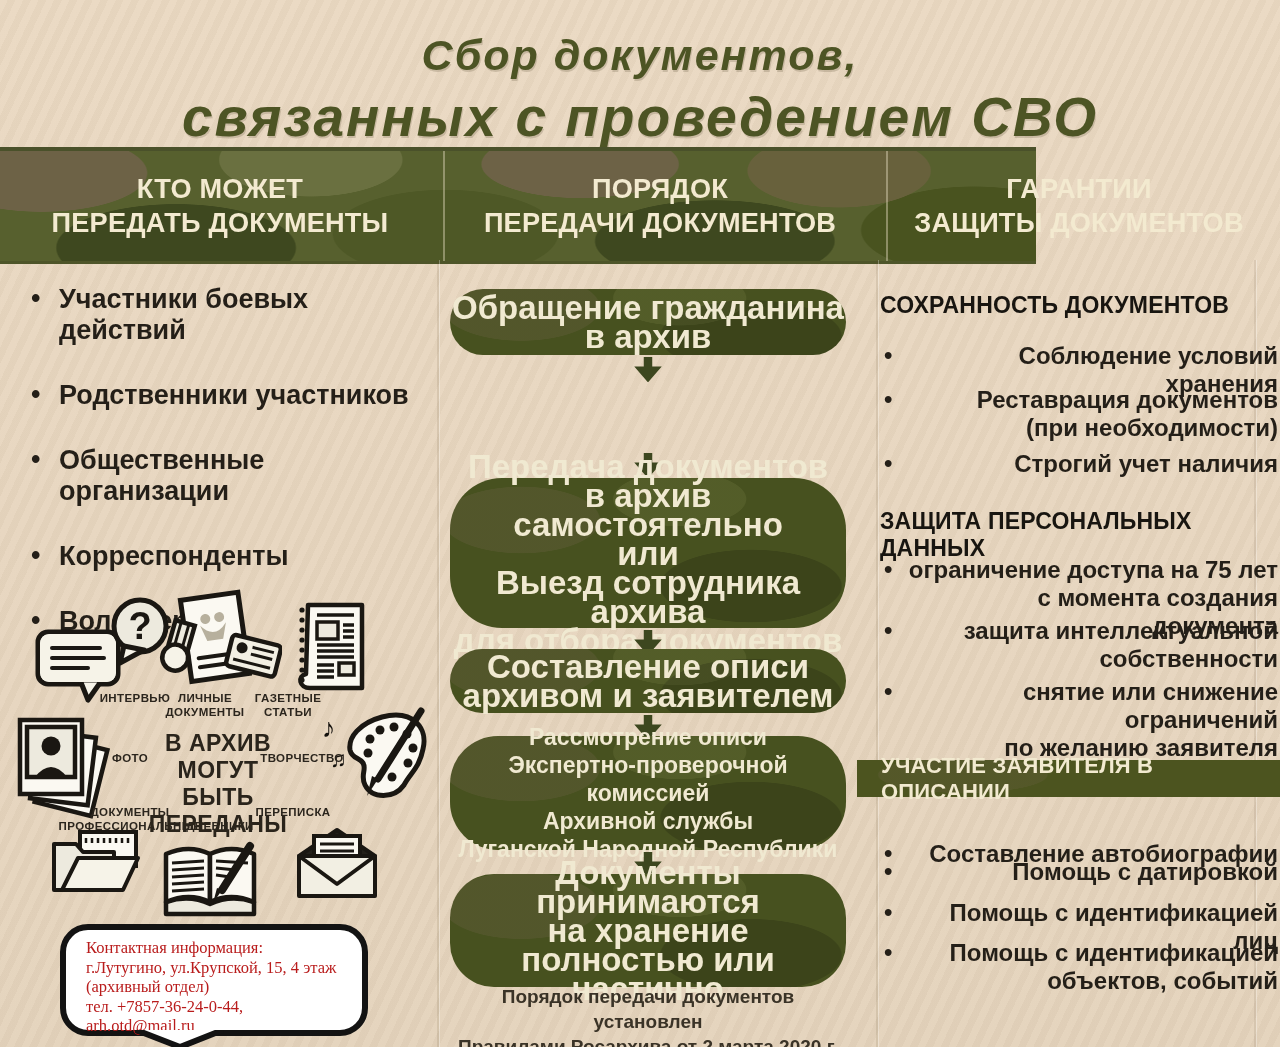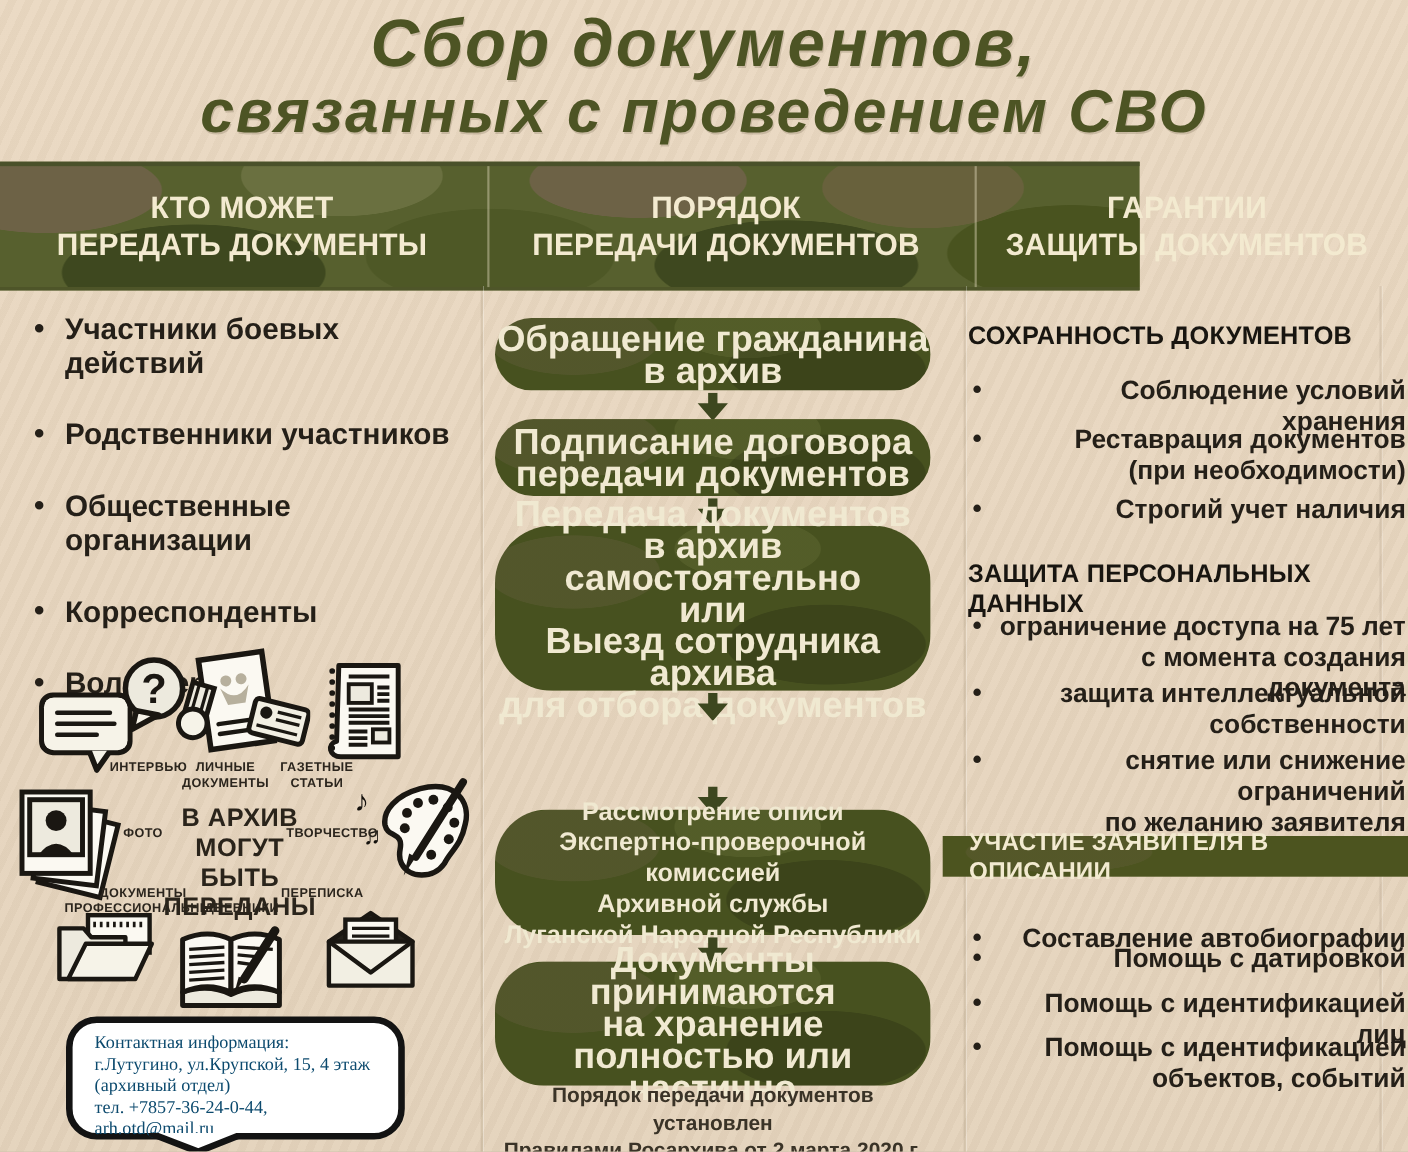--- a/index.html
+++ b/index.html
@@ -10,21 +10,21 @@
       repeating-linear-gradient(115deg, rgba(255,255,255,.035) 0 7px, rgba(90,70,50,.03) 7px 14px),
       linear-gradient(#ead9c2, #e4d3bc);
     color:#241f18;
   }
   .pre{white-space:pre-line;}
 
   
   .title{position:absolute; top:8px; left:0; width:1280px; text-align:center;
          font-style:italic; font-weight:700; color:#4d5424; line-height:62px;
          letter-spacing:2px; text-shadow:1px 2px 0 rgba(60,50,20,.18);}
-  .title-line1{font-size:61px;}
+  .title-line1{font-size:43px;margin-top:16px;}
   .title-line2{font-size:55px;}
 
   
   .band{position:absolute; left:0; top:147px; width:1036px; height:110px;
     background-color:#57602e;
     background-image:
       radial-gradient(ellipse 150px 55px at 4% 20%, #6d6246 0 70%, transparent 71%),
       radial-gradient(ellipse 170px 62px at 17% 88%, #3e481f 0 70%, transparent 71%),
       radial-gradient(ellipse 130px 52px at 30% 8%,  #6a7040 0 70%, transparent 71%),
       radial-gradient(ellipse 160px 62px at 43% 75%, #4e5826 0 70%, transparent 71%),
@@ -71,21 +71,21 @@
   .lb-profdocs{left:52px;   top:806px; width:156px;}
   .lb-diaries{left:184px;   top:820px; width:72px;}
   .lb-letters{left:254px;   top:806px; width:78px;}
 
   .archive-accepts{position:absolute; left:145px; top:730px; width:146px; text-align:center;
                    font-size:23px; line-height:27px; font-weight:700; color:#2a241b; letter-spacing:.5px;}
 
   .contact{position:absolute; left:60px; top:924px; width:308px; height:112px; box-sizing:border-box;
            background:#ffffff; border:6px solid #131313; border-radius:28px;
            padding:8px 14px 6px 20px; font-family:"Liberation Serif", serif;
-           font-size:16.5px; line-height:19.5px; color:#0c4a6e;}
+           font-size:16.5px; line-height:19.5px; color:#b91c1c;}
   .contact-tail{position:absolute; left:132px; top:1030px; width:95px; height:17px;}
 
   
   .step{position:absolute; left:450px; width:396px; box-sizing:border-box;
         display:flex; align-items:center; justify-content:center; text-align:center;
         color:#f0e9d1; font-size:33px; line-height:29px; font-weight:700;
         background-color:#47511f;
         background-image:
           radial-gradient(ellipse 130px 55px at 18% 28%, rgba(109,98,70,.30) 0 60%, transparent 61%),
           radial-gradient(ellipse 150px 60px at 76% 72%, rgba(0,0,0,.16) 0 60%, transparent 61%),
@@ -329,33 +329,33 @@
   <svg class="contact-tail" viewBox="0 0 95 17">
     <polygon points="4,0 91,0 48,17" fill="#ffffff"></polygon>
     <path d="M4,0 L48,17 L91,0" fill="none" stroke="#131313" stroke-width="6"></path>
   </svg>
 
   <div class="step s1 pre">Обращение гражданина
 в архив</div>
   <svg class="arrow a1" viewBox="0 0 34 24">
     <path d="M13,0 h8 v9 h9 L17,24 L4,9 h9 Z" fill="#3d471f"></path>
     </svg>
-  <div class="step s2 pre">Подписание договора
-передачи документов</div>
   <svg class="arrow a2" viewBox="0 0 34 24">
     <path d="M13,0 h8 v9 h9 L17,24 L4,9 h9 Z" fill="#3d471f"></path>
     </svg>
   <div class="step s3 pre">Передача документов
 в архив самостоятельно
 или
 Выезд сотрудника архива
 для отбора документов</div>
   <svg class="arrow a3" viewBox="0 0 34 24">
     <path d="M13,0 h8 v9 h9 L17,24 L4,9 h9 Z" fill="#3d471f"></path>
     </svg>
+  <div class="step s4 pre">Составление описи
+архивом и заявителем</div>
   <svg class="arrow a4" viewBox="0 0 34 24">
     <path d="M13,0 h8 v9 h9 L17,24 L4,9 h9 Z" fill="#3d471f"></path>
     </svg>
   <div class="step s5 pre">Рассмотрение описи
 Экспертно-проверочной комиссией
 Архивной службы
 Луганской Народной Республики</div>
   <svg class="arrow a5" viewBox="0 0 34 24">
     <path d="M13,0 h8 v9 h9 L17,24 L4,9 h9 Z" fill="#3d471f"></path>
     </svg>

